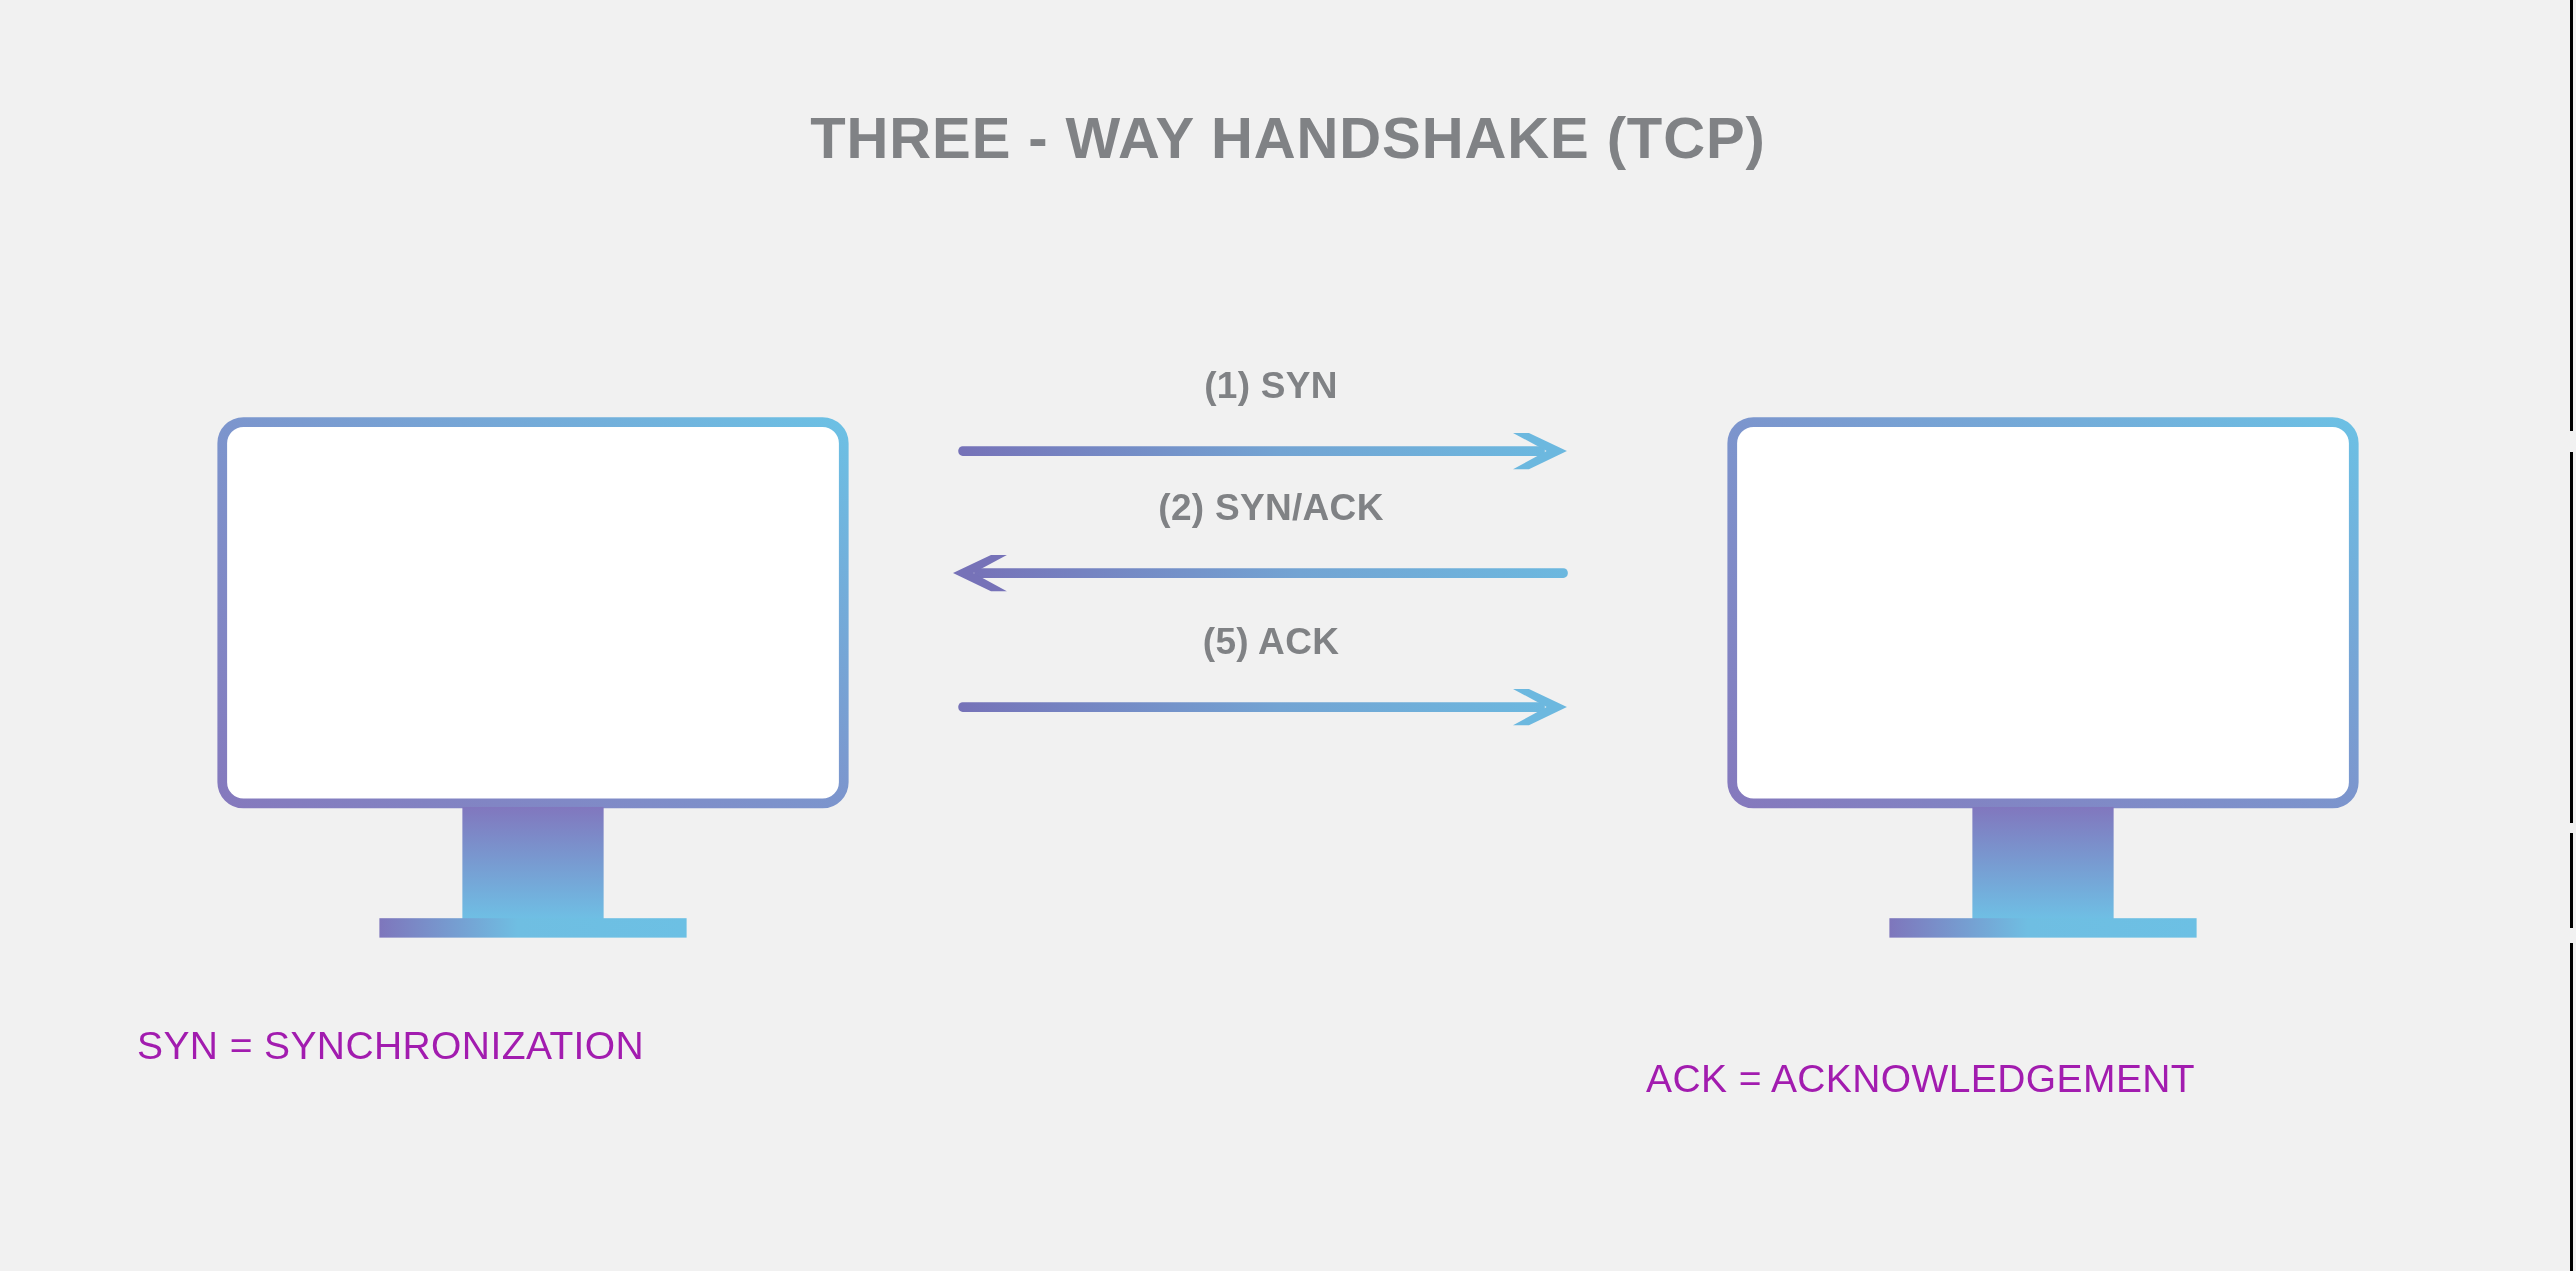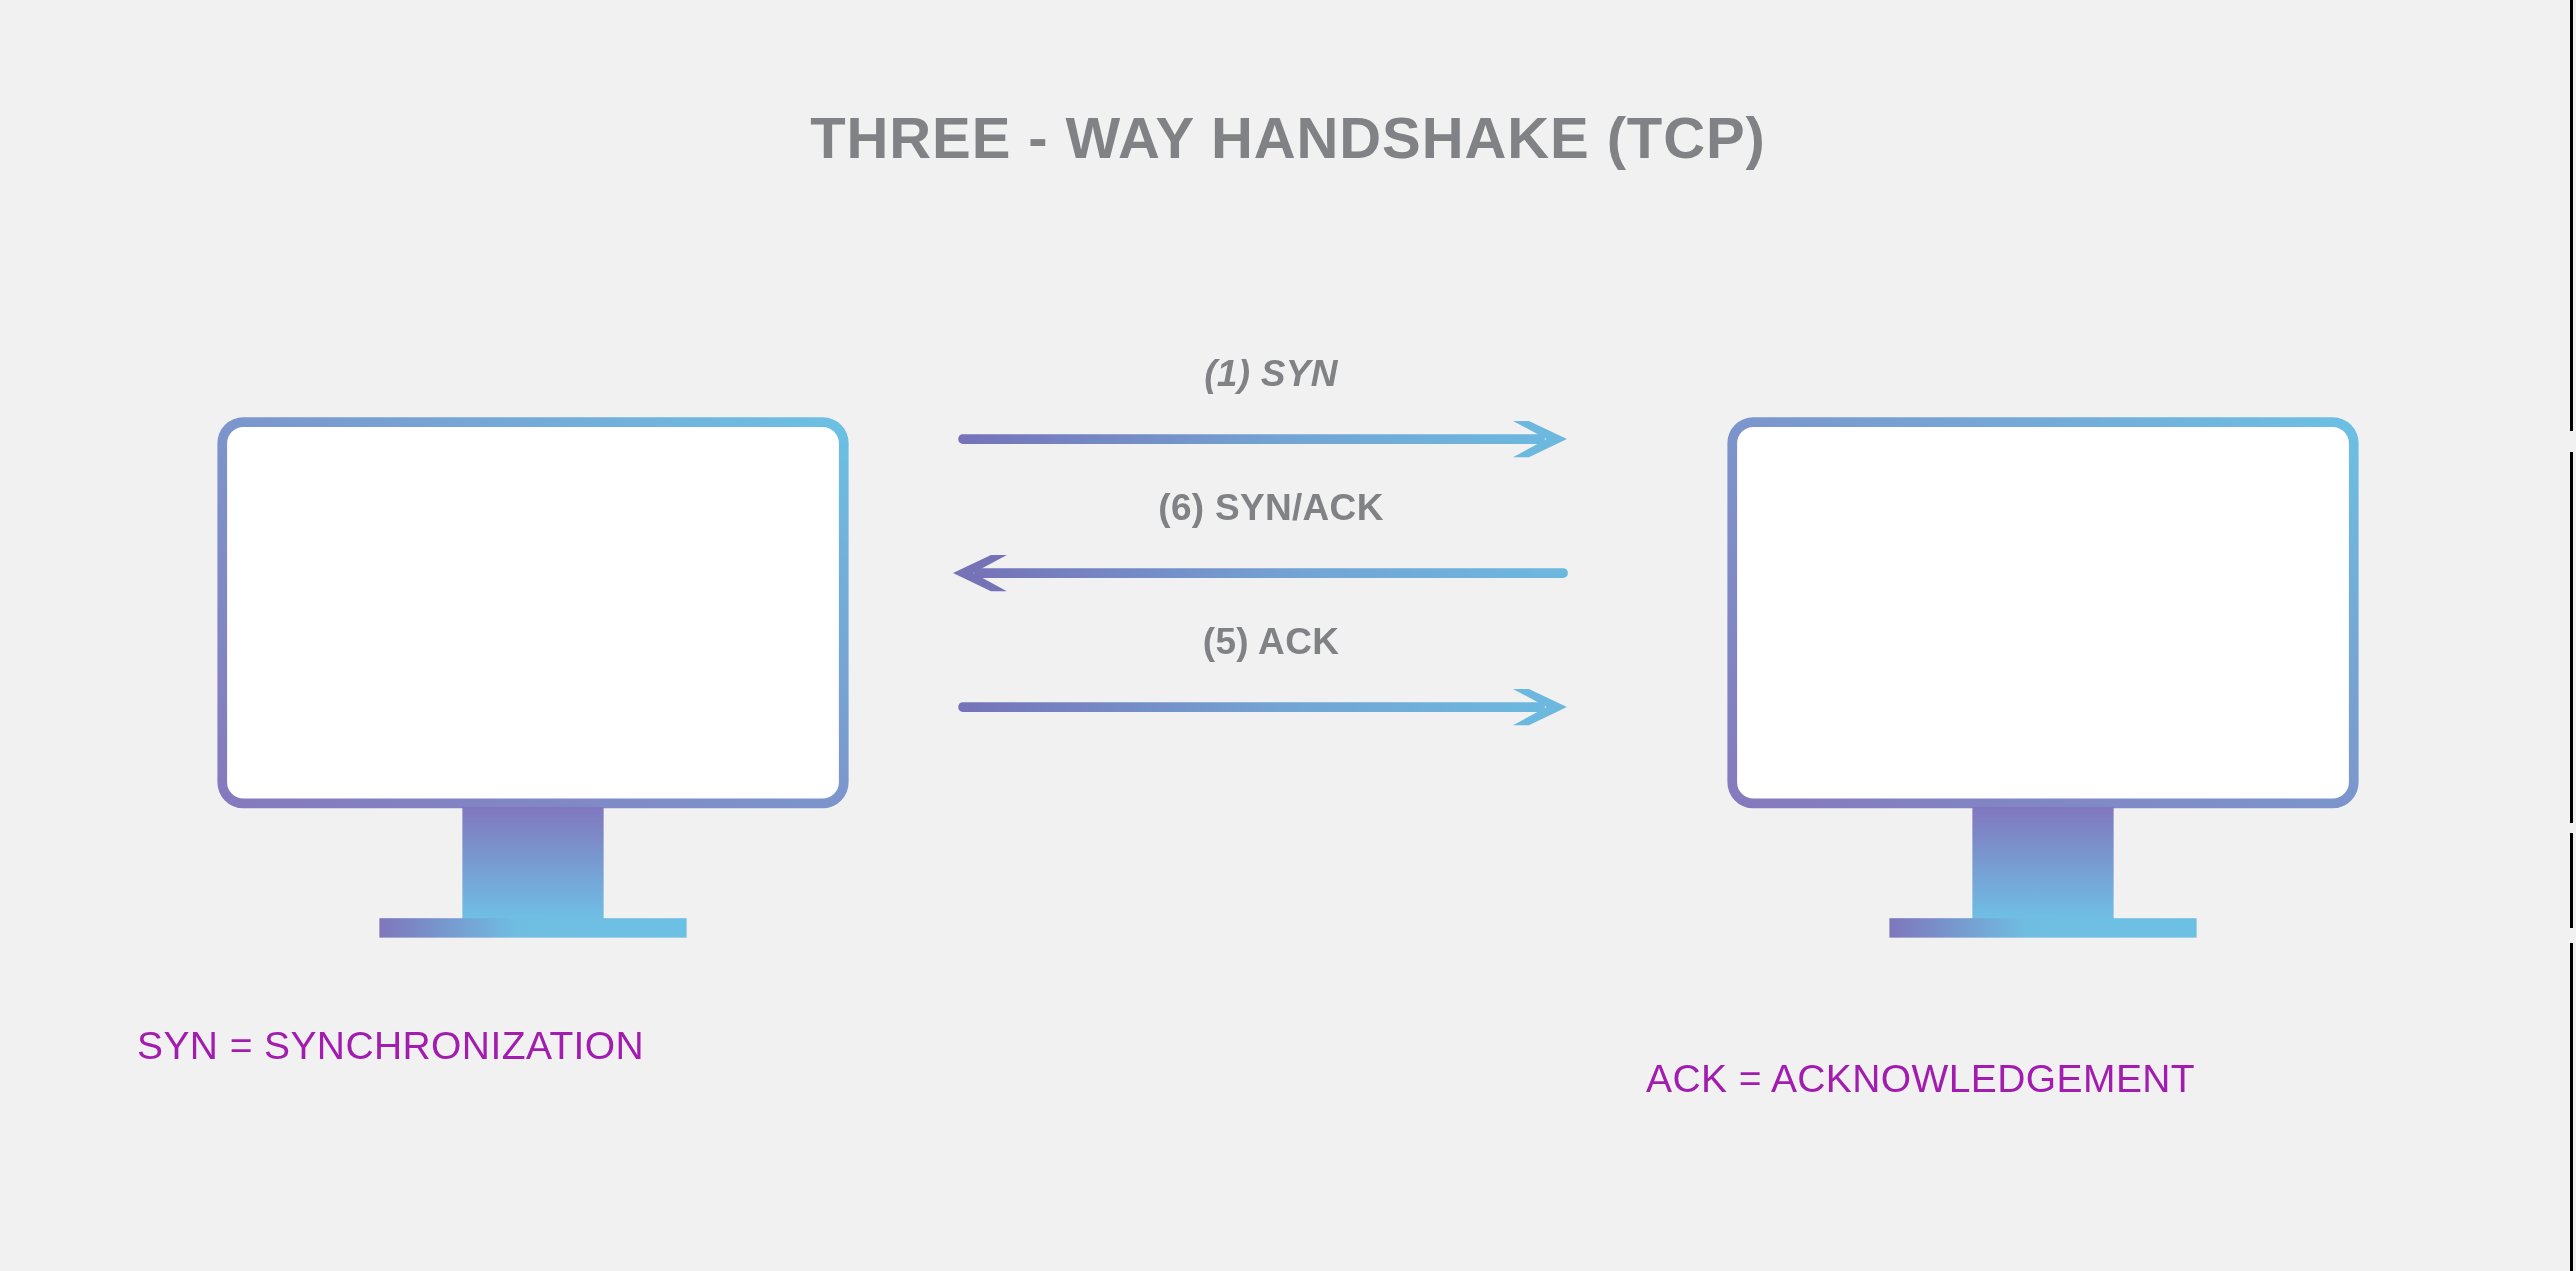--- a/index.html
+++ b/index.html
@@ -71,21 +71,21 @@
     top: 353px;
     width: 636px;
     height: 441px;
   }
   .message-row {
     position: absolute;
     left: 0;
     width: 636px;
     height: 132px;
   }
-  #message-1 { top: 0px; font-style: italic; }
+  #message-1 { top: 12px; }
   #message-2 { top: 134px; }
   #message-3 { top: 268px; }
 
   .message-label {
     position: absolute;
     left: 0;
     top: 0;
     width: 636px;
     text-align: center;
     color: #808285;
@@ -191,21 +191,21 @@
               <stop offset="100%" stop-color="#6CB8DF"></stop>
             </linearGradient>
           </defs>
           <rect x="6" y="24" width="664" height="11" rx="5" fill="url(#a1)"></rect>
           <path d="M 652 9 L 695 29.5 L 652 50 L 634 50 L 672 29.5 L 634 9 Z" fill="#6CB8DF"></path>
         </svg>
       </div>
     </div>
 
     <div class="message-row" id="message-2">
-      <div class="message-label">(6) SYN/ACK</div>
+      <div class="message-label">(2) SYN/ACK</div>
       <div class="message-arrow">
         <svg viewBox="0 0 720 60" xmlns="http://www.w3.org/2000/svg" aria-hidden="true">
           <defs>
             <linearGradient id="a2" x1="0" y1="0" x2="1" y2="0">
               <stop offset="0%" stop-color="#7672B8"></stop>
               <stop offset="55%" stop-color="#73A4D3"></stop>
               <stop offset="100%" stop-color="#6CB8DF"></stop>
             </linearGradient>
           </defs>
           <rect x="24" y="24" width="672" height="11" rx="5" fill="url(#a2)"></rect>

